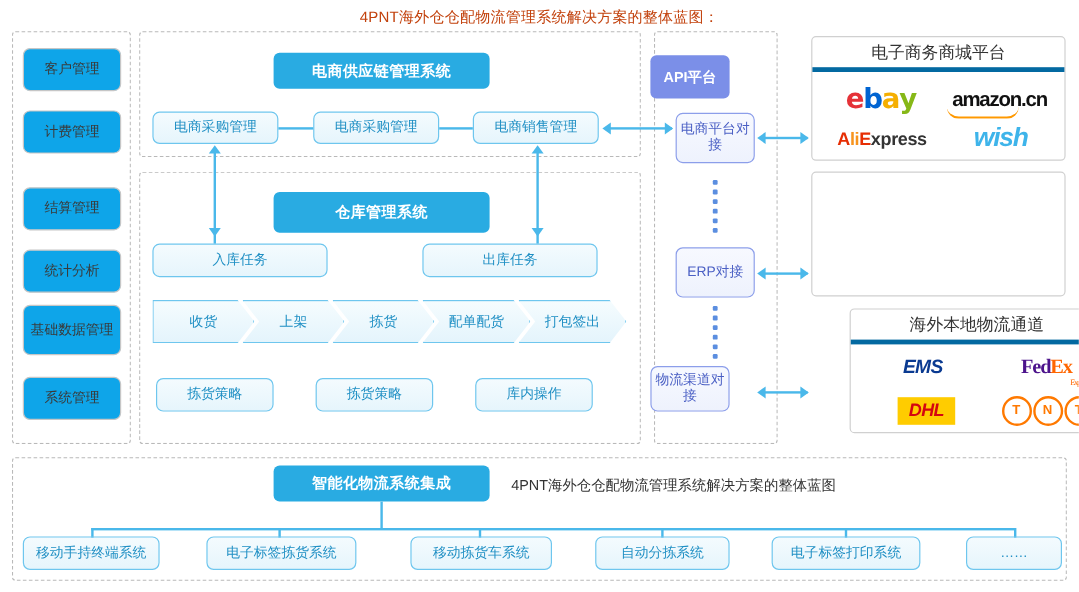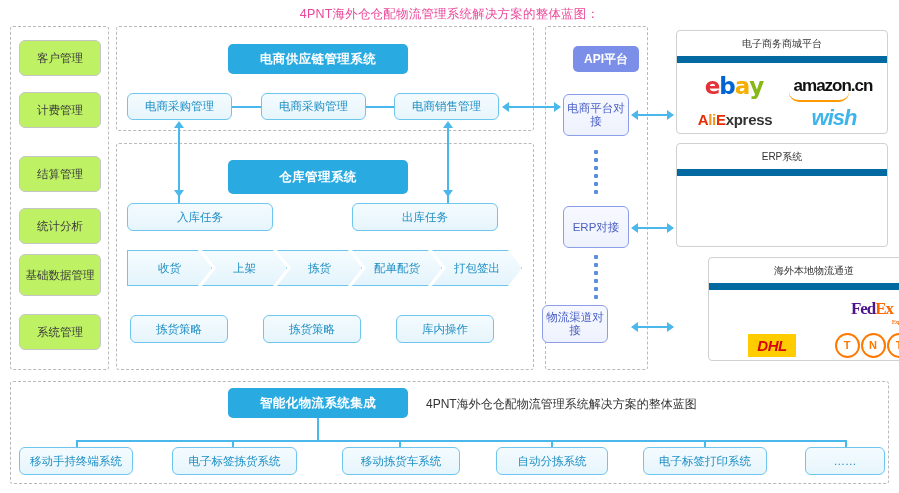--- a/index.html
+++ b/index.html
@@ -6,37 +6,37 @@
   body{
     width:899px;height:493px;position:relative;overflow:hidden;
     font-family:"Liberation Sans","DejaVu Sans",sans-serif;
     color:#333;
   }
   .abs{position:absolute;box-sizing:border-box;}
 
   
   #main-title{
     left:0;top:6px;width:899px;text-align:center;
-    font-size:12.5px;color:#ec4899;letter-spacing:.2px;
+    font-size:12.5px;color:#c2410c;letter-spacing:.2px;
   }
 
   
   .dashed{
     border:1px dashed #b9b9b9;border-radius:3px;background:transparent;
   }
   #sidebar-panel{left:10px;top:26px;width:99px;height:344px;}
   #ecom-panel{left:116px;top:26px;width:418px;height:105px;}
   #wms-panel{left:116px;top:143px;width:418px;height:227px;}
   #api-panel{left:545px;top:26px;width:103px;height:344px;}
   #bottom-panel{left:10px;top:381px;width:879px;height:103px;}
 
   
   .side-btn{
     left:19px;width:82px;height:36px;border:1px solid #c6c6c6;border-radius:6px;
-    background:#bef264;display:flex;align-items:center;justify-content:center;
+    background:#0ea5e9;display:flex;align-items:center;justify-content:center;
     font-size:11.5px;color:#3a3a3a;line-height:13px;text-align:center;
   }
 
   
   .blue-chip{
     background:#29abe2;border-radius:5px;color:#fff;
     display:flex;align-items:center;justify-content:center;
     font-size:12.5px;font-weight:bold;letter-spacing:.4px;
   }
 
@@ -69,22 +69,22 @@
     background:linear-gradient(180deg,#f7f9ff 0%,#eef2fd 100%);
     display:flex;align-items:center;justify-content:center;
     font-size:11.5px;color:#4a5fc4;line-height:13px;text-align:center;
   }
 
   
   .card{
     border:1px solid #d0d0d0;border-radius:4px;background:#fff;
   }
   .card-head{
-    height:25px;border-bottom:7px solid #0369a1;display:flex;
-    align-items:center;justify-content:center;font-size:10px;color:#333;
+    height:25px;border-bottom:4px solid #0369a1;display:flex;
+    align-items:center;justify-content:center;font-size:14px;color:#333;
   }
   .card-body{position:relative;}
 
   
   .erp{
     position:absolute;width:48px;height:26px;border-radius:50%;
     background:#f5a936;display:flex;align-items:center;justify-content:center;
     color:#fff;font-size:10.5px;font-weight:bold;
   }
 
@@ -171,21 +171,21 @@
 <div class="abs lb-box" style="left:396px;top:315px;width:98px;height:28px">库内操作</div>
 
 <div class="abs ln vl" style="left:178px;top:127px;height:76px"></div>
 <div class="abs arw arw-up" style="left:174px;top:121px"></div>
 <div class="abs arw arw-dn" style="left:174px;top:190px"></div>
 
 <div class="abs ln vl" style="left:447px;top:127px;height:76px"></div>
 <div class="abs arw arw-up" style="left:443px;top:121px"></div>
 <div class="abs arw arw-dn" style="left:443px;top:190px"></div>
 
-<div class="abs api-chip" style="left:573px;top:46px;width:66px;height:26px">API平台</div>
+<div class="abs api-chip" style="left:542px;top:46px;width:66px;height:36px">API平台</div>
 
 <div class="abs pp-box" style="left:563px;top:94px;width:66px;height:42px">电商平台对接</div>
 <div class="abs pp-box" style="left:563px;top:206px;width:66px;height:42px">ERP对接</div>
 <div class="abs pp-box" style="left:542px;top:305px;width:66px;height:38px">物流渠道对接</div>
 
 <div class="abs dotcol" style="left:594px;top:150px">
   <b></b>
     <b></b>
     <b></b>
     <b></b>
@@ -234,26 +234,26 @@
       <span style="color:#e62e04">A</span>
         <span style="color:#f7941e">li</span>
         <span style="color:#e62e04">E</span>
         <span style="color:#333">xpress</span>
     </div>
     <div class="logo wish" style="left:110px;top:42px;width:94px;height:26px">wish</div>
   </div>
 </div>
 
 <div class="abs card" style="left:676px;top:143px;width:212px;height:104px">
-  <div class="card-head">ERP系统</div>
 </div>
 
 <div class="abs card" style="left:708px;top:257px;width:212px;height:104px">
   <div class="card-head">海外本地物流通道</div>
   <div class="card-body" style="height:77px">
+    <div class="logo ems" style="left:16px;top:8px;width:88px;height:24px">EMS</div>
     <div class="logo fedex" style="left:118px;top:6px;width:90px;height:26px">
       <span class="fe">Fed</span>
         <span class="ex">Ex</span>
       <span style="font-size:7px;color:#ff6600;position:absolute;right:10px;bottom:-4px;font-weight:normal">Express</span>
     </div>
     <div class="logo" style="left:22px;top:42px;width:82px;height:26px">
       <span class="dhl">DHL</span>
     </div>
     <div class="logo" style="left:124px;top:42px;width:80px;height:26px">
       <span class="tnt">

